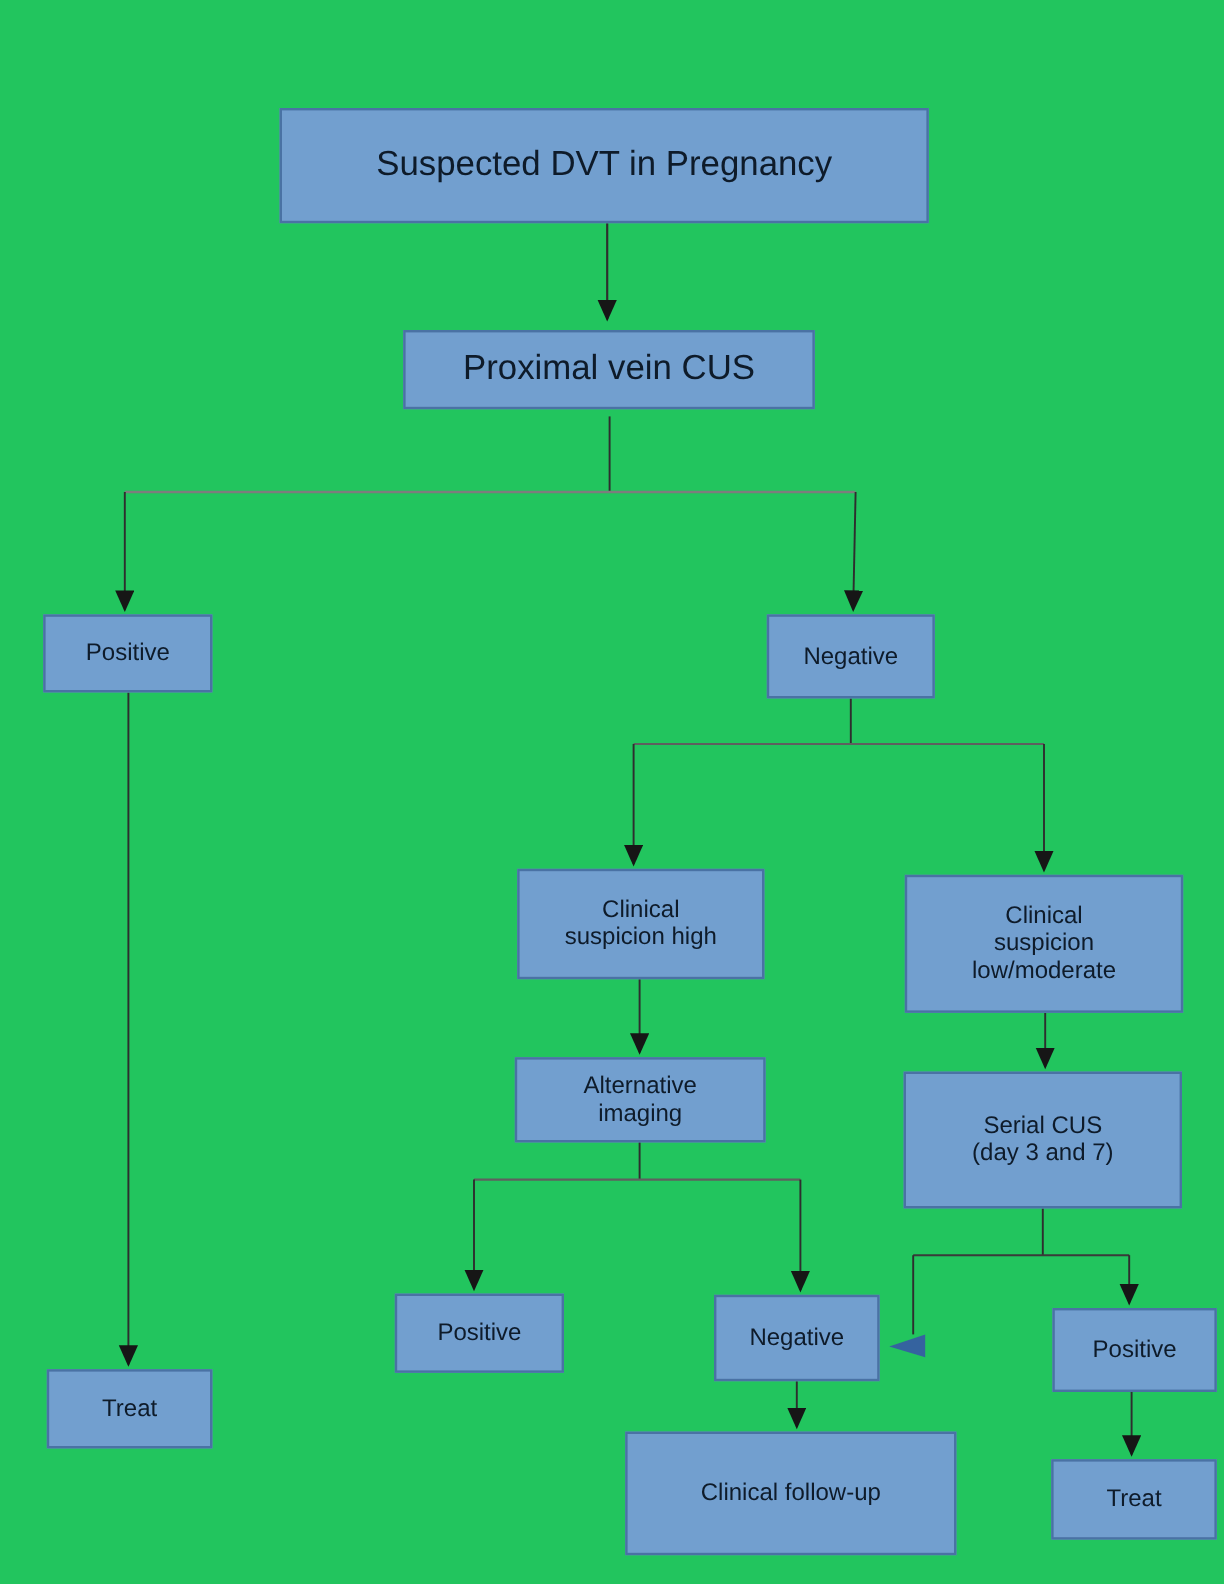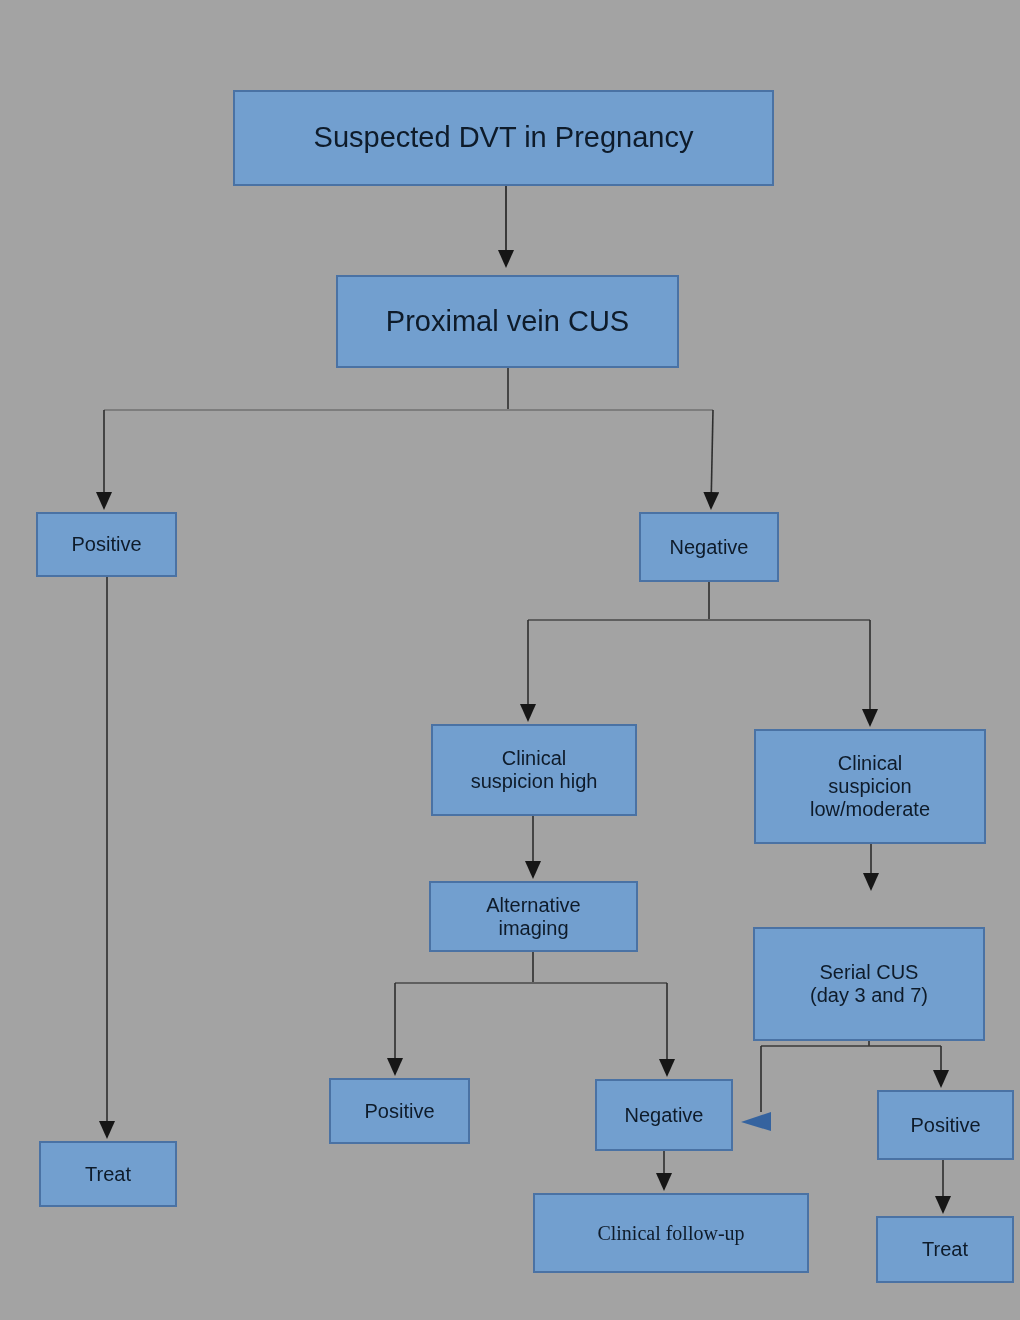--- a/index.html
+++ b/index.html
@@ -1,20 +1,20 @@
 <!DOCTYPE html>
 <html><head>
 <meta charset="utf-8">
 <style>
   html, body { margin: 0; padding: 0; background: #ffffff; }
   .canvas {
     position: relative;
     width: 1020px;
     height: 1320px;
-    background: #a3a3a3;
+    background: #22c55e;
     font-family: "Liberation Sans", "DejaVu Sans", sans-serif;
     overflow: hidden;
   }
   .connectors {
     position: absolute;
     left: 0; top: 0;
     width: 1020px; height: 1320px;
   }
   .node {
     position: absolute;
@@ -25,32 +25,32 @@
     font-size: 20px;
     line-height: 1.14;
     display: flex;
     align-items: center;
     justify-content: center;
     text-align: center;
     white-space: pre-line;
   }
   
   #n-suspected  { left: 233px; top: 90px;   width: 541px; height: 96px;  font-size: 29px; }
-  #n-proximal   { left: 336px; top: 275px;  width: 343px; height: 93px;  font-size: 29px; }
+  #n-proximal   { left: 336px; top: 275px;  width: 343px; height: 66px;  font-size: 29px; }
   #n-positive1  { left: 36px;  top: 512px;  width: 141px; height: 65px; }
   #n-negative1  { left: 639px; top: 512px;  width: 140px; height: 70px; }
   #n-high       { left: 431px; top: 724px;  width: 206px; height: 92px; }
   #n-low        { left: 754px; top: 729px;  width: 232px; height: 115px; }
   #n-alt        { left: 429px; top: 881px;  width: 209px; height: 71px; }
-  #n-serial     { left: 753px; top: 927px;  width: 232px; height: 114px; }
+  #n-serial     { left: 753px; top: 893px;  width: 232px; height: 114px; }
   #n-positive2  { left: 329px; top: 1078px; width: 141px; height: 66px; }
   #n-negative2  { left: 595px; top: 1079px; width: 138px; height: 72px; }
   #n-positive3  { left: 877px; top: 1090px; width: 137px; height: 70px; }
   #n-treat1     { left: 39px;  top: 1141px; width: 138px; height: 66px; }
-  #n-follow     { left: 533px; top: 1193px; width: 276px; height: 80px; font-family: Liberation Serif, serif; }
+  #n-follow     { left: 521px; top: 1193px; width: 276px; height: 103px; }
   #n-treat2     { left: 876px; top: 1216px; width: 138px; height: 67px; }
 </style>
 </head>
 <body>
 
 <div class="canvas">
 
   <svg class="connectors" viewBox="0 0 1020 1320" xmlns="http://www.w3.org/2000/svg">
     <defs>
       <marker id="arrow" markerUnits="userSpaceOnUse" markerWidth="22" markerHeight="20" refX="16" refY="8" orient="auto">

